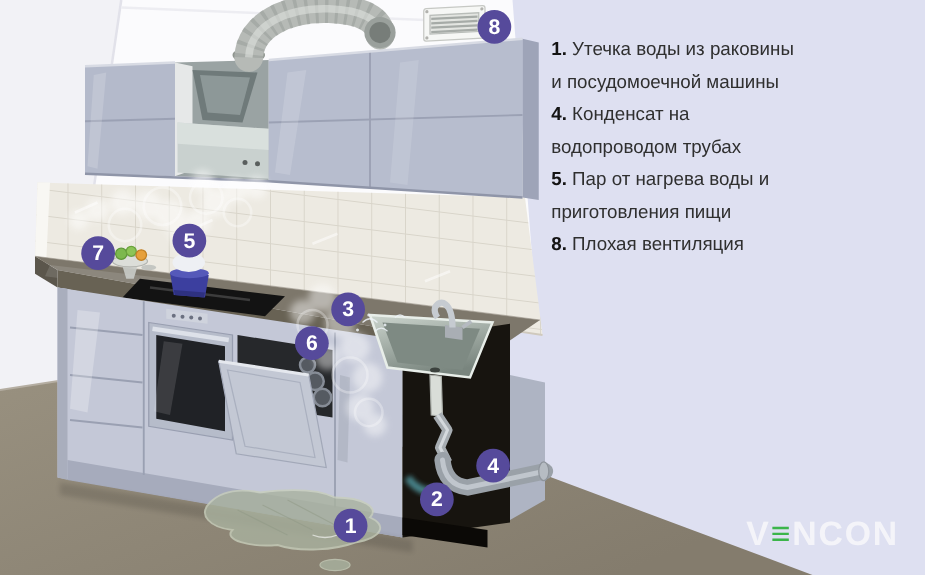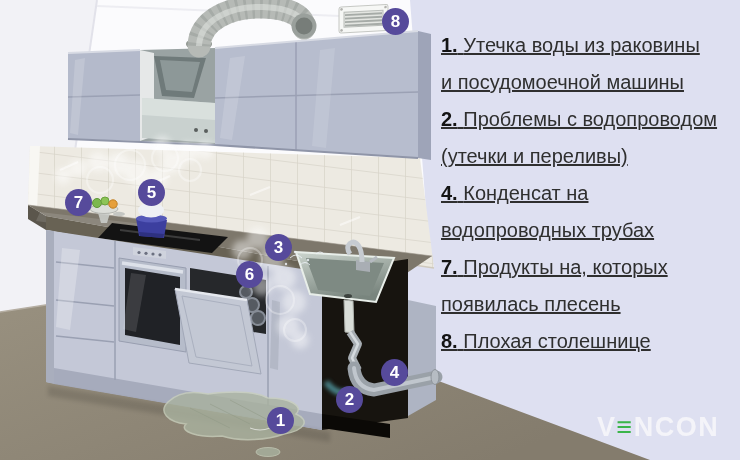--- a/index.html
+++ b/index.html
@@ -1,20 +1,20 @@
 <!DOCTYPE html>
 <html><head>
 <meta charset="utf-8">
 <style>
   html,body{margin:0;padding:0;}
   body{width:740px;height:460px;font-family:"Liberation Sans","DejaVu Sans",sans-serif;}
   .scene{position:relative;width:740px;height:460px;background:#dee0f1;overflow:hidden;}
   .scene svg{position:absolute;left:0;top:0;}
   .legend{position:absolute;left:441px;top:27px;width:298px;color:#2f2f2f;
-          font-size:20px;line-height:37px;text-decoration:underline;}
+          font-size:15px;line-height:26px;}
   .legend .li{white-space:normal;}
   .legend .num{font-weight:bold;color:#141414;}
   .legend .txt{white-space:pre-line;}
   .marker{position:absolute;width:27px;height:27px;border-radius:50%;
           background:#564a9b;color:#ffffff;font-weight:bold;font-size:17px;
           display:flex;align-items:center;justify-content:center;z-index:5;}
   .logo{position:absolute;left:597px;top:412px;font-size:27px;font-weight:800;
         letter-spacing:1.5px;color:#f4f4f9;z-index:6;}
   .logo .wave{color:#3bb54a;font-weight:800;}
 </style>
@@ -280,24 +280,22 @@
   <div class="marker" style="left:65px;top:189px">
       <span>7</span>
     </div>
   <div class="marker" style="left:382px;top:8px">
       <span>8</span>
     </div>
 
   <div class="legend">
     <div class="li"><span class="num">1.</span> <span class="txt">Утечка воды из раковины
 и посудомоечной машины</span></div>
-    <div class="li"><span class="num">2.</span> <span class="txt">Проблемы с водопроводом
-(утечки и переливы)</span></div>
     <div class="li"><span class="num">4.</span> <span class="txt">Конденсат на
-водопроводных трубах</span></div>
-    <div class="li"><span class="num">7.</span> <span class="txt">Продукты на, которых
-появилась плесень</span></div>
-    <div class="li"><span class="num">8.</span> <span class="txt">Плохая столешнице</span></div>
+водопроводом трубах</span></div>
+    <div class="li"><span class="num">5.</span> <span class="txt">Пар от нагрева воды и
+приготовления пищи</span></div>
+    <div class="li"><span class="num">8.</span> <span class="txt">Плохая вентиляция</span></div>
   </div>
 
   <div class="logo"><span>V</span><span class="wave">≡</span><span>NCON</span></div>
 
 </div>
 
 </body></html>

